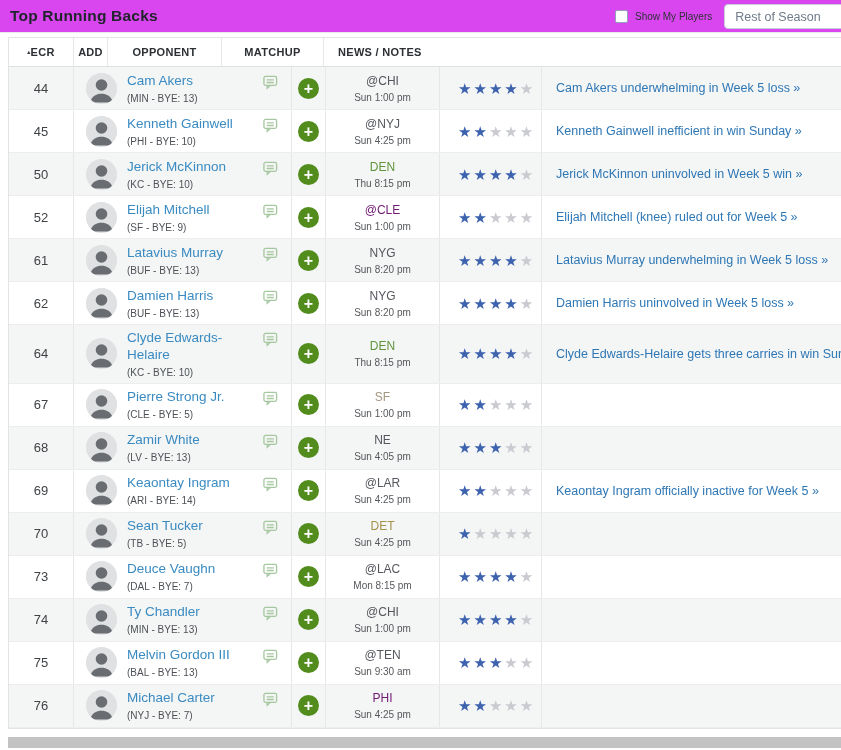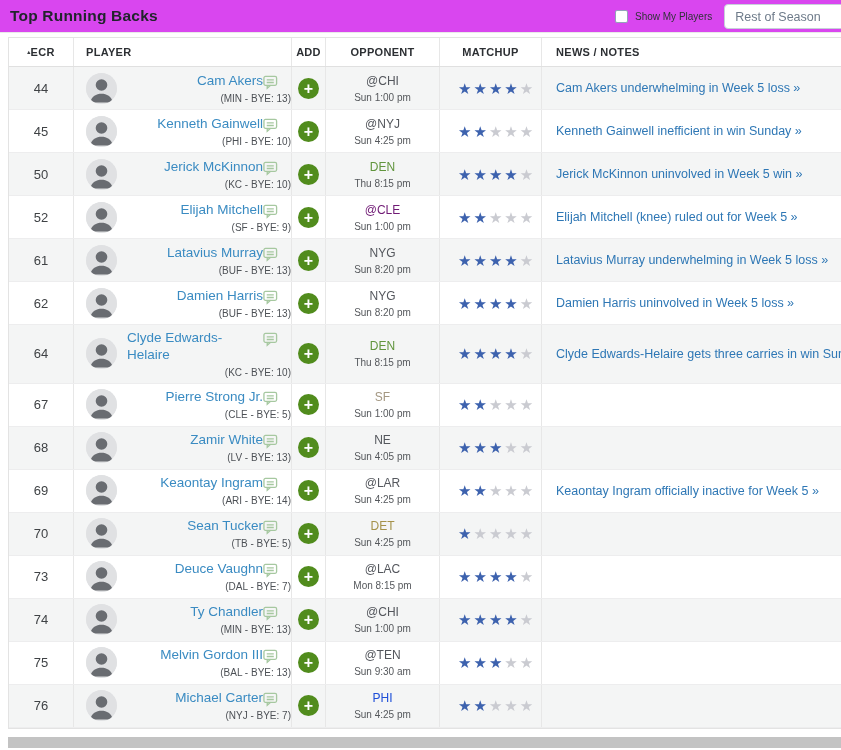--- a/index.html
+++ b/index.html
@@ -38,21 +38,21 @@
 
   .row { display: flex; min-height: 43px; background: #fff; border-bottom: 1px solid #ededee; }
   .tbody .row:nth-child(odd) { background: #f4f5f5; }
   .cell { display: flex; align-items: center; justify-content: center;
     border-right: 1px solid #e7e7e7; }
   .cell.col-ecr { font-size: 13px; color: #3f4245; }
 
   .pcell { justify-content: flex-start; padding: 5px 0 5px 12px; }
   .avatar { width: 31px; height: 31px; border-radius: 50%; overflow: hidden; flex: none;
     background: #e3e4e6; }
-  .pinfo { flex: 1; min-width: 0; margin-left: 10px; display: flex; flex-direction: column; align-items: flex-end; }
+  .pinfo { flex: 1; min-width: 0; margin-left: 10px; display: flex; flex-direction: column; }
   .nrow { display: flex; align-items: flex-start; padding-right: 13px; }
   .pname { font-size: 13.5px; color: #3a8bc2; text-decoration: none; cursor: pointer;
     max-width: 138px; line-height: 1.25; }
   .note { margin-left: auto; cursor: pointer; line-height: 0; padding-top: 2px; }
   .psub { font-size: 10px; color: #4d5156; margin-top: 3px; }
 
   .add-btn { width: 21px; height: 21px; border-radius: 50%; border: none; background: #518c1d;
     color: #fff; font-size: 16px; font-weight: bold; line-height: 19px; text-align: center;
     cursor: pointer; padding: 0; font-family: "Liberation Sans", sans-serif; }
 
@@ -86,23 +86,20 @@
     </div>
   </div>
 </div>
 
 <div class="table">
   <div class="thead">
     <div class="th col-ecr th-ecr">
       <span class="caret">▴</span>
       <span>ECR</span>
     </div>
-    <div class="th col-player">
-      <span>PLAYER</span>
-    </div>
     <div class="th col-add">
       <span>ADD</span>
     </div>
     <div class="th col-opp">
       <span>OPPONENT</span>
     </div>
     <div class="th col-matchup">
       <span>MATCHUP</span>
     </div>
     <div class="th col-news">
@@ -693,21 +690,21 @@
             </svg>
           </span>
         </span>
         <span class="psub">(NYJ - BYE: 7)</span>
       </span>
     </div>
     <div class="cell col-add">
       <button class="add-btn">+</button>
     </div>
     <div class="cell col-opp oppcell">
-      <span class="opp" style="color: #1d4ed8;">PHI</span>
+      <span class="opp" style="color: #701a75;">PHI</span>
       <span class="opptime">Sun 4:25 pm</span>
     </div>
     <div class="cell col-matchup">
       <span class="stars"><span class="star filled">★</span><span class="star filled">★</span><span class="star">★</span><span class="star">★</span><span class="star">★</span></span>
     </div>
     <div class="cell col-news">
       <a class="news"></a>
     </div>
   </div>
     </div>

